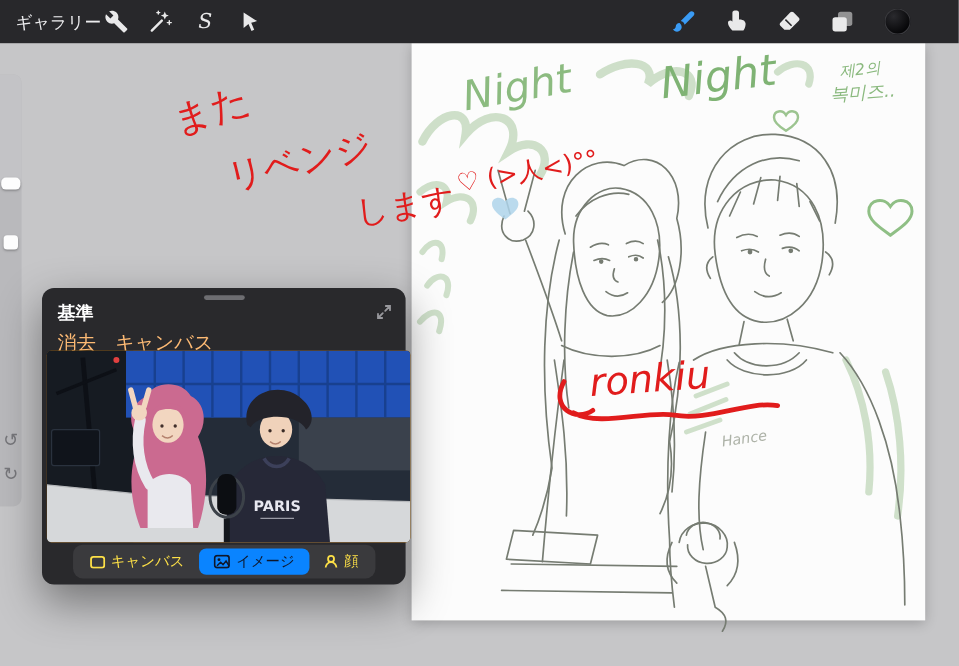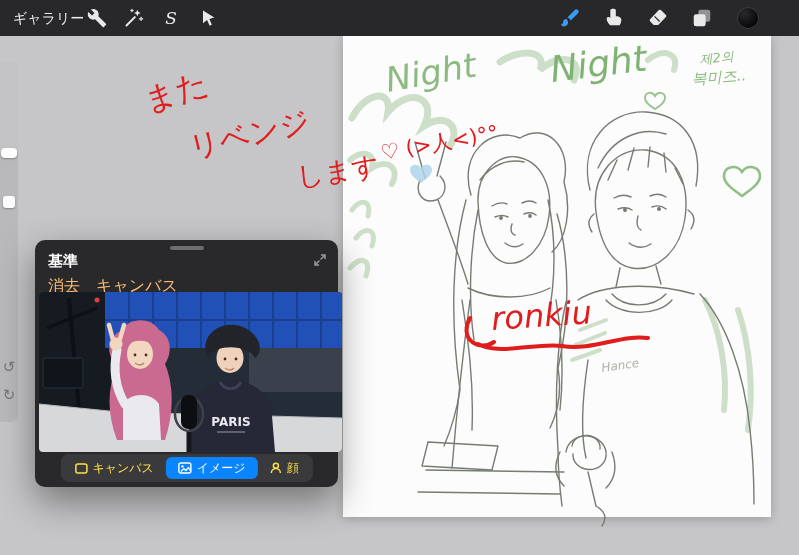--- a/index.html
+++ b/index.html
@@ -42,21 +42,21 @@
   .ref-title{position:absolute;left:13px;top:12px;color:#ffffff;font-size:15px;font-weight:bold;}
   .ref-menu{position:absolute;left:13px;top:36px;display:flex;gap:16px;}
   .ref-menu span{color:#fdba74;font-size:16px;cursor:pointer;}
   .expand-btn{position:absolute;right:11px;top:13px;width:14px;height:14px;cursor:pointer;}
   .photo{position:absolute;left:4px;top:52px;width:303px;height:160px;border-radius:4px;overflow:hidden;background:#a16207;}
   .photo svg{width:100%;height:100%;display:block;}
   .segct{position:absolute;left:50%;bottom:5px;transform:translateX(-50%);display:flex;align-items:center;
     background:#3a3a3d;border-radius:8px;padding:2px;height:24px;}
   .seg{display:flex;align-items:center;gap:5px;padding:0 12px;height:22px;border-radius:6px;
     color:#fde047;font-size:12px;cursor:pointer;white-space:nowrap;}
-  .seg.selected{background:#0a84ff;color:#ffffff;}
+  .seg.selected{background:#0a84ff;color:#0f172a;}
   .segicon{display:flex;align-items:center;}
 </style>
 </head>
 <body>
 
 <div class="canvas"></div>
 
 <svg id="sketch" viewBox="0 0 799 555">
 
   <g stroke="#a9c9a0" fill="none" stroke-linecap="round" opacity="0.55">

